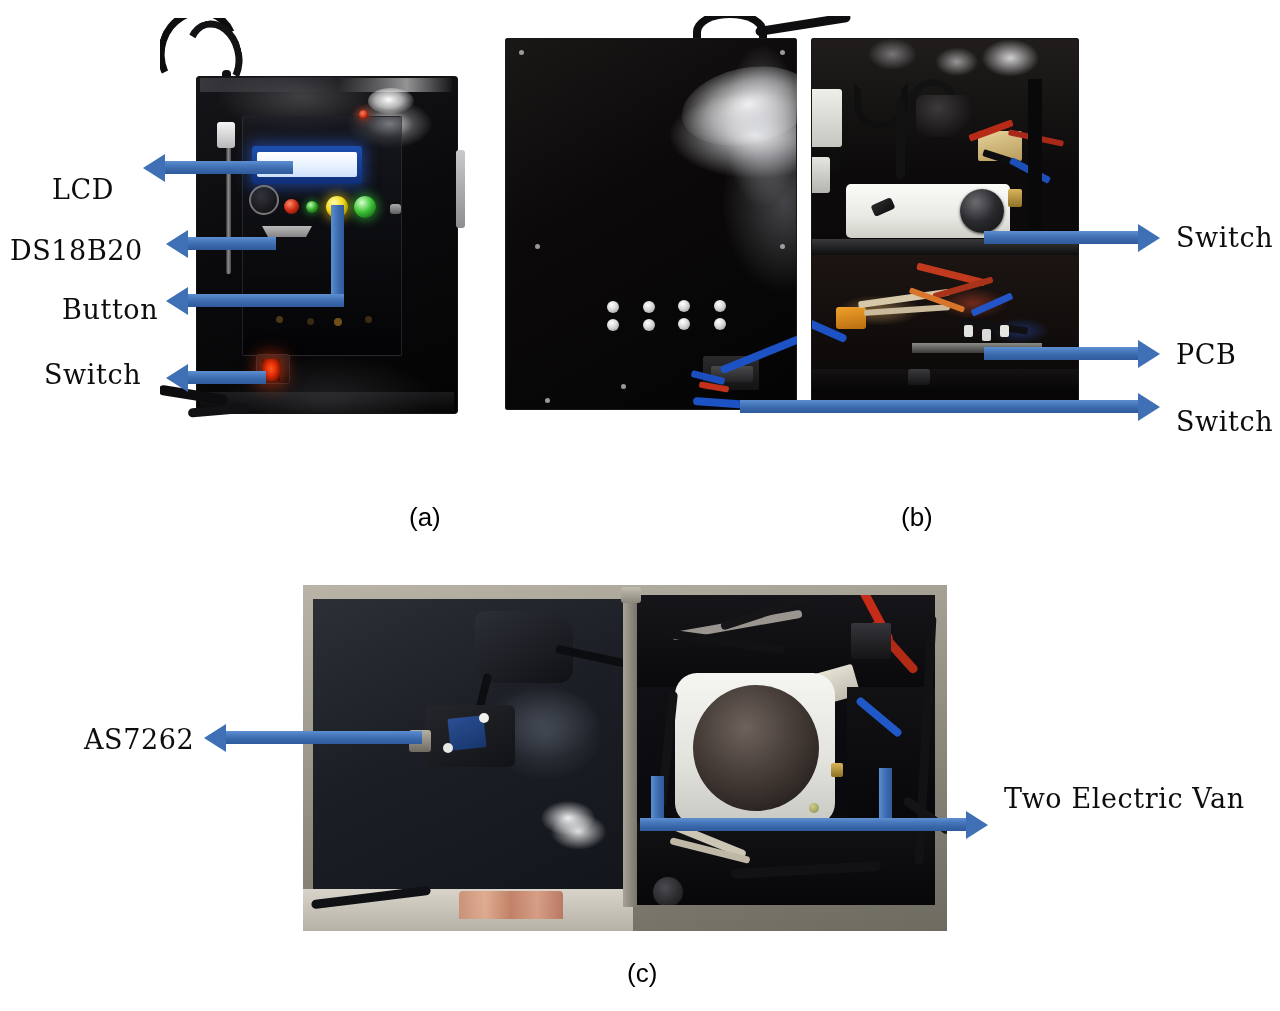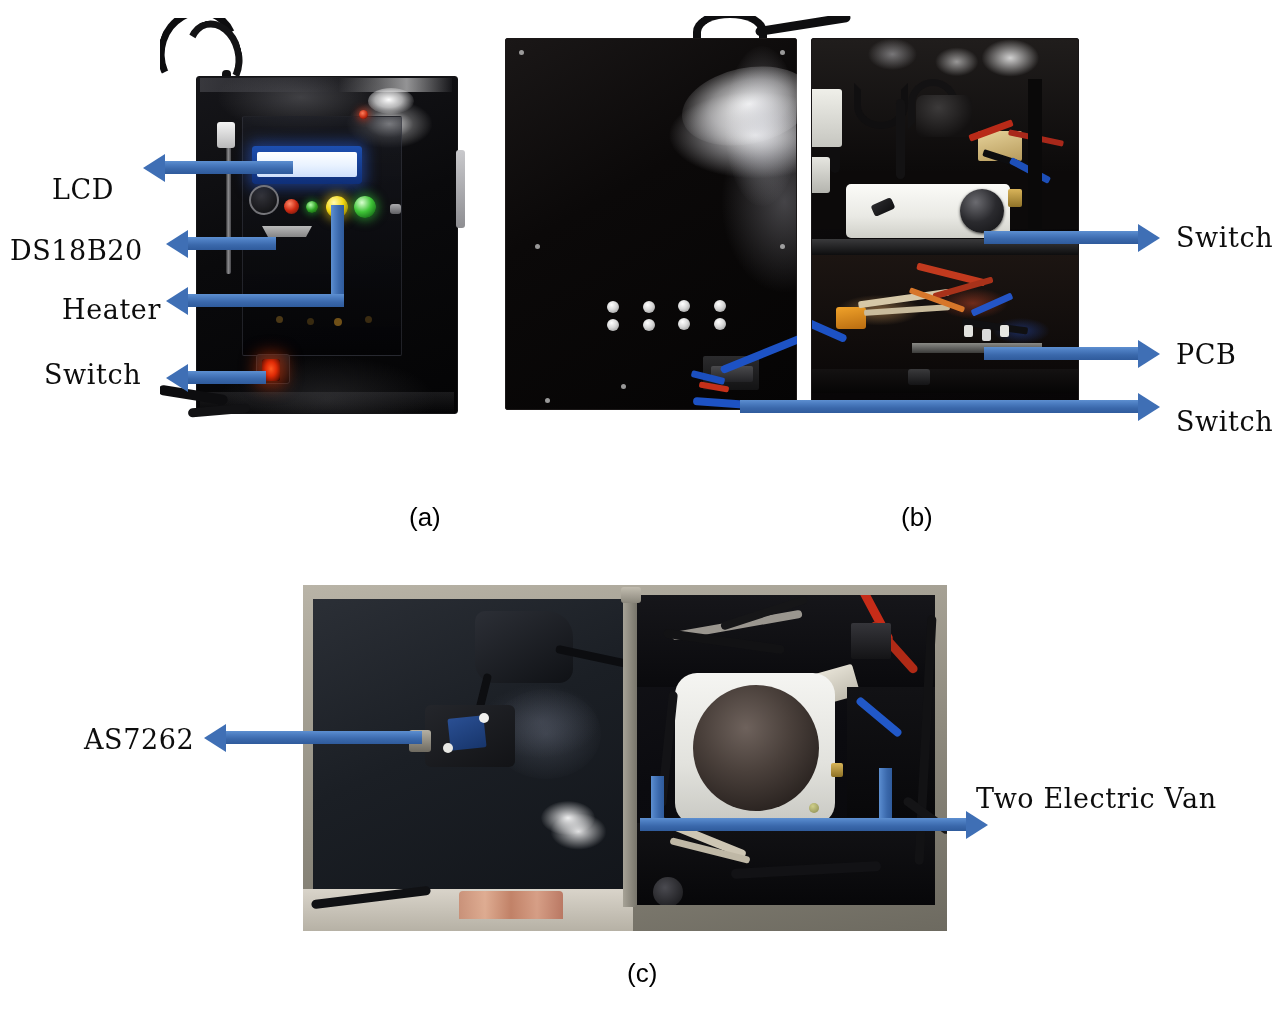--- a/index.html
+++ b/index.html
@@ -325,21 +325,21 @@
   <div class="arrow-head left" style="left:143px; top:153.5px;"></div>
   <div class="label left" style="left:52px; top:176px;">LCD</div>
 
   <div class="arrow-shaft" style="left:188px; top:237px; width:88px; height:13px;"></div>
   <div class="arrow-head left" style="left:166px; top:229.5px;"></div>
   <div class="label left" style="left:10px; top:237px;">DS18B20</div>
 
   <div class="arrow-shaft vert" style="left:331px; top:205px; width:13px; height:96px;"></div>
   <div class="arrow-shaft" style="left:188px; top:294px; width:156px; height:13px;"></div>
   <div class="arrow-head left" style="left:166px; top:286.5px;"></div>
-  <div class="label left" style="left:62px; top:296px;">Heater</div>
+  <div class="label left" style="left:62px; top:296px;">Button</div>
 
   <div class="arrow-shaft" style="left:188px; top:371px; width:78px; height:13px;"></div>
   <div class="arrow-head left" style="left:166px; top:363.5px;"></div>
   <div class="label left" style="left:44px; top:361px;">Switch</div>
 
   <div class="photo" id="photo-b" style="left:503px; top:16px; width:580px; height:420px; background:#ffffff;">
 
     <div class="abs" style="left:190px; top:-6px; width:74px; height:44px;
                 border:8px solid #0e0e10; border-bottom-color:transparent; border-radius:50% 50% 0 0;"></div>
     <div class="abs" style="left:252px; top:4px; width:96px; height:9px; background:#0e0e10;
@@ -553,17 +553,17 @@
   </div>
 
   <div class="arrow-shaft" style="left:226px; top:731px; width:196px; height:13px;"></div>
   <div class="arrow-head left" style="left:204px; top:723.5px;"></div>
   <div class="label left" style="left:84px; top:726px;">AS7262</div>
 
   <div class="arrow-shaft vert" style="left:651px; top:776px; width:13px; height:48px;"></div>
   <div class="arrow-shaft vert" style="left:879px; top:768px; width:13px; height:56px;"></div>
   <div class="arrow-shaft" style="left:640px; top:818px; width:326px; height:13px;"></div>
   <div class="arrow-head right" style="left:966px; top:810.5px;"></div>
-  <div class="label right" style="left:976px; top:785px;">Two Electric Van</div>
+  <div class="label right" style="left:1004px; top:785px;">Two Electric Van</div>
 
   <div class="subcap" style="left:627px; top:960px;">(c)</div>
 
 </div>
 
 </body></html>

